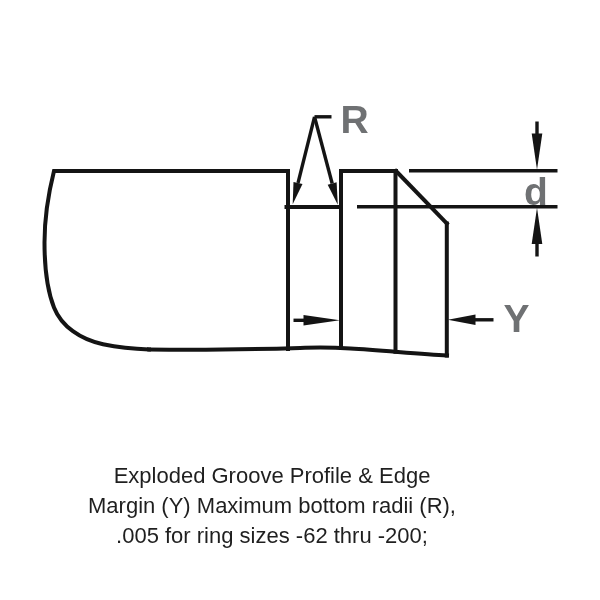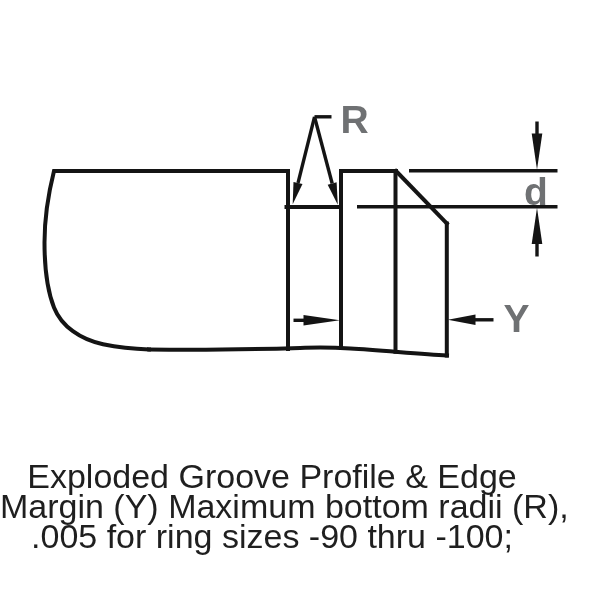--- a/index.html
+++ b/index.html
@@ -27,21 +27,21 @@
     font-size: 39px;
     font-weight: bold;
   }
 
   .caption {
     position: absolute;
     left: 0; top: 461px;
     width: 544px;
     text-align: center;
     font-family: "Liberation Sans", sans-serif;
-    font-size: 34px;
+    font-size: 22px;
     line-height: 30px;
     color: var(--caption-color, #1f1f1f);
     white-space: nowrap;
   }
 </style>
 </head>
 <body>
 
 <div class="stage">
 
@@ -77,16 +77,16 @@
     <path class="dim" d="M 314.5 116.8 L 298 183"></path>
     <polygon class="ink-fill" points="292.7,204.3 293.5,181.9 302.5,184.1"></polygon>
     <path class="dim" d="M 314.5 116.8 L 332.2 183.5"></path>
     <polygon class="ink-fill" points="337.8,204.8 327.7,184.7 336.6,182.3"></polygon>
     <text class="lbl" x="354.5" y="133" text-anchor="middle">R</text>
   </svg>
 
   <div class="caption">
     <div>Exploded Groove Profile &amp; Edge</div>
     <div>Margin (Y) Maximum bottom radii (R),</div>
-    <div>.005 for ring sizes -90 thru -100;</div>
+    <div>.005 for ring sizes -62 thru -200;</div>
   </div>
 
 </div>
 
 </body></html>

